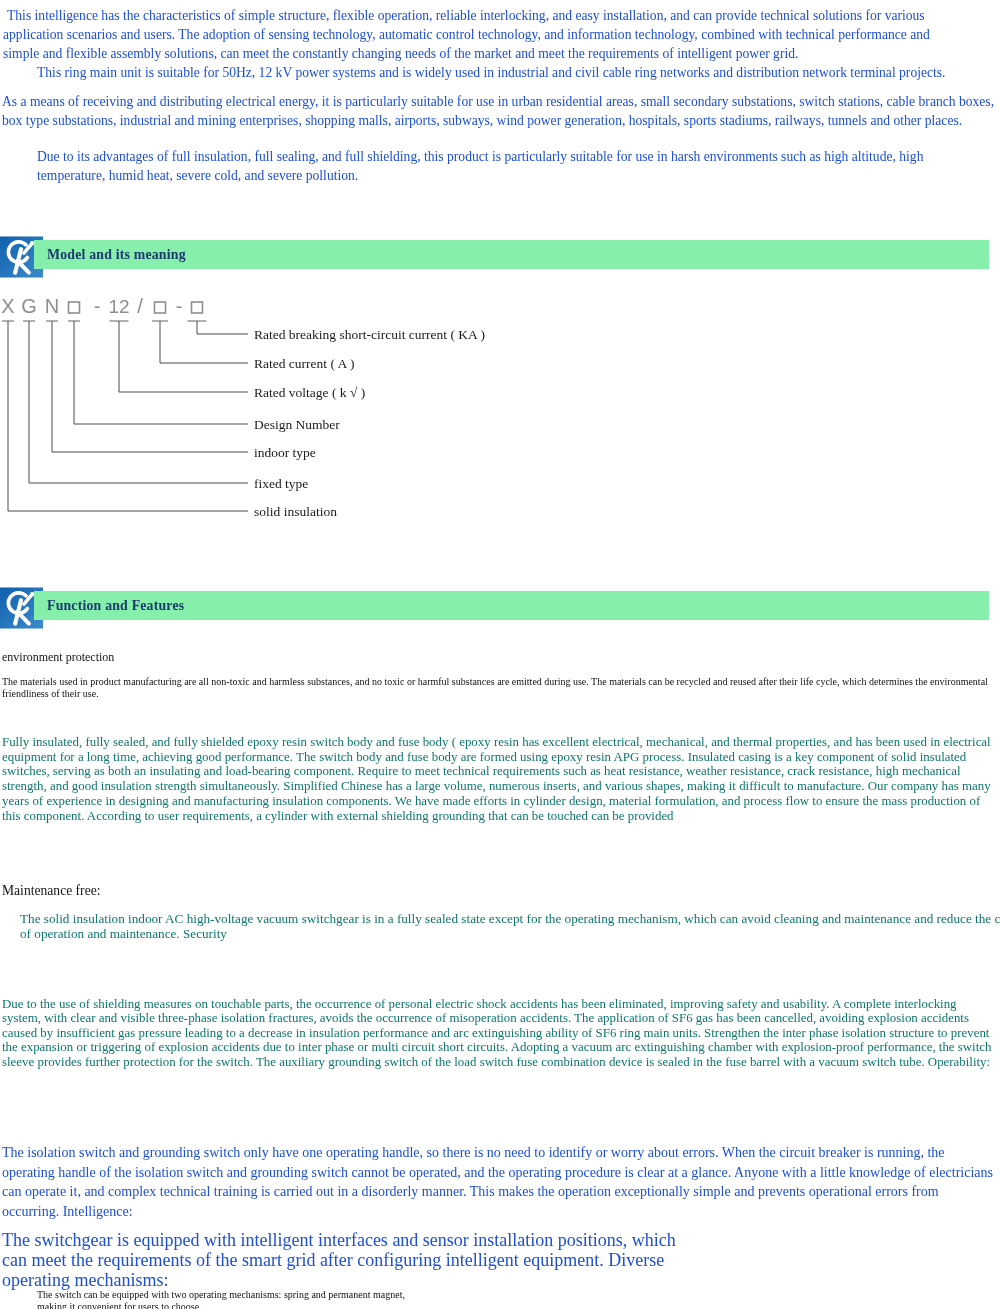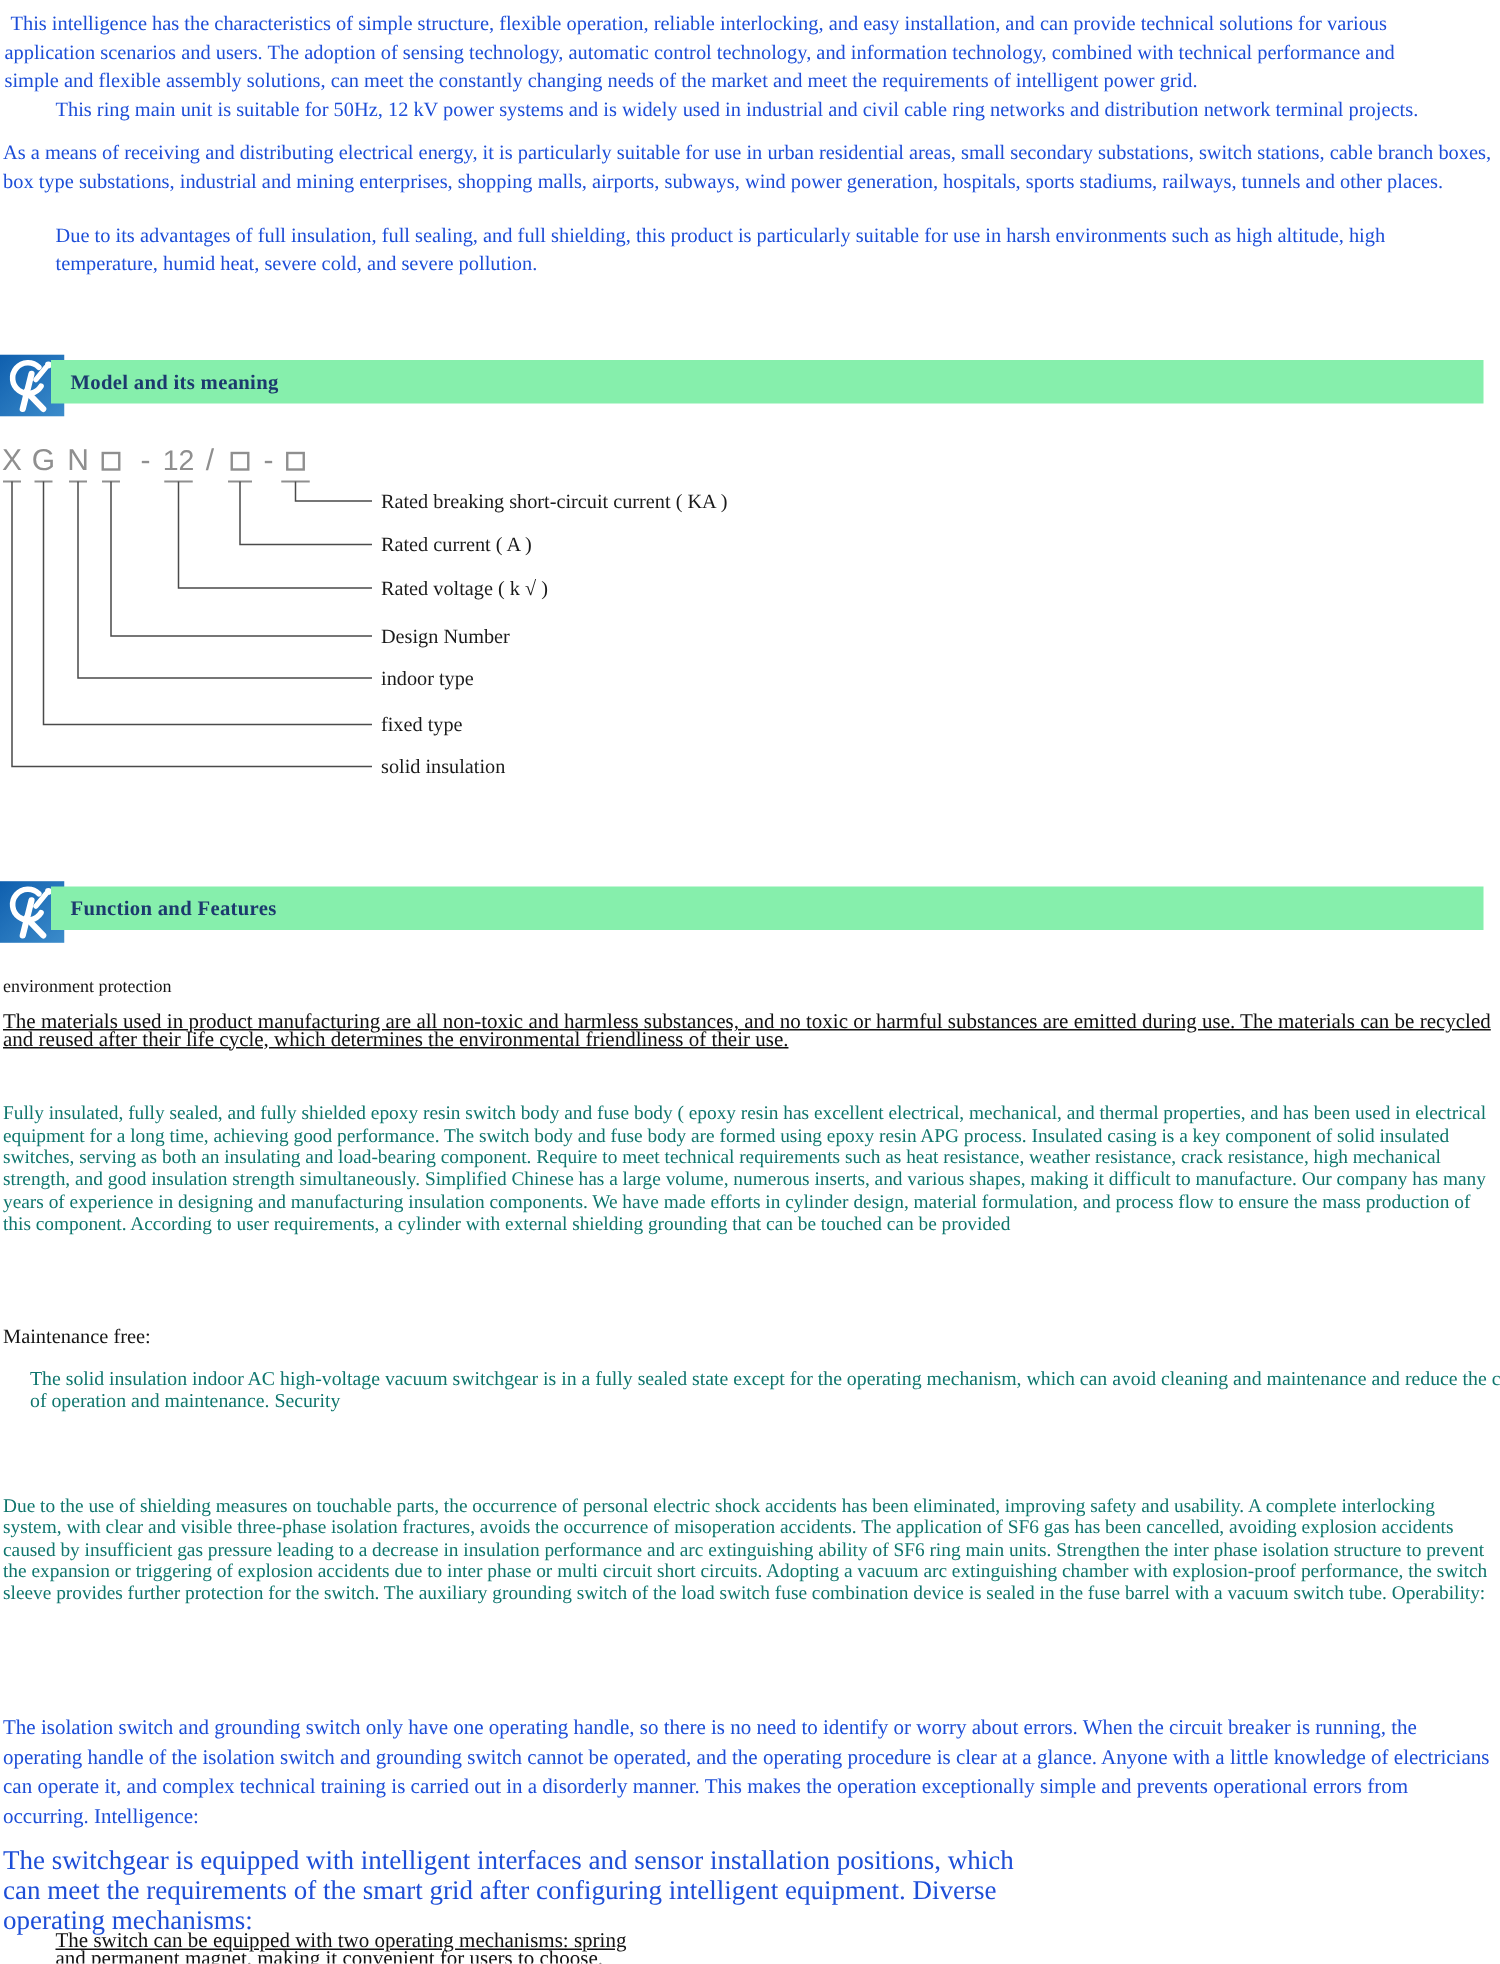--- a/index.html
+++ b/index.html
@@ -17,24 +17,23 @@
     font-size: 13.6px;
     line-height: 19px;
     color: #1d4ed8;
   }
   .para-tight {
     font-size: 12.9px;
     line-height: 14.7px;
     color: #0f766e;
   }
   .para-small {
-    font-size: 14px;
+    font-size: 10px;
     line-height: 11.5px;
     color: #111111;
-    text-decoration: underline;
   }
 
   #p1 { top: 6px;  left: 3px;  width: 952px; text-indent: 4px; }
   #p2 { top: 63px; left: 37px; width: 930px; }
   #p3 { top: 92px; left: 2px;  width: 994px; }
   #p4 { top: 147px; left: 37px; width: 952px; }
 
   
   .section-logo {
     position: absolute;

